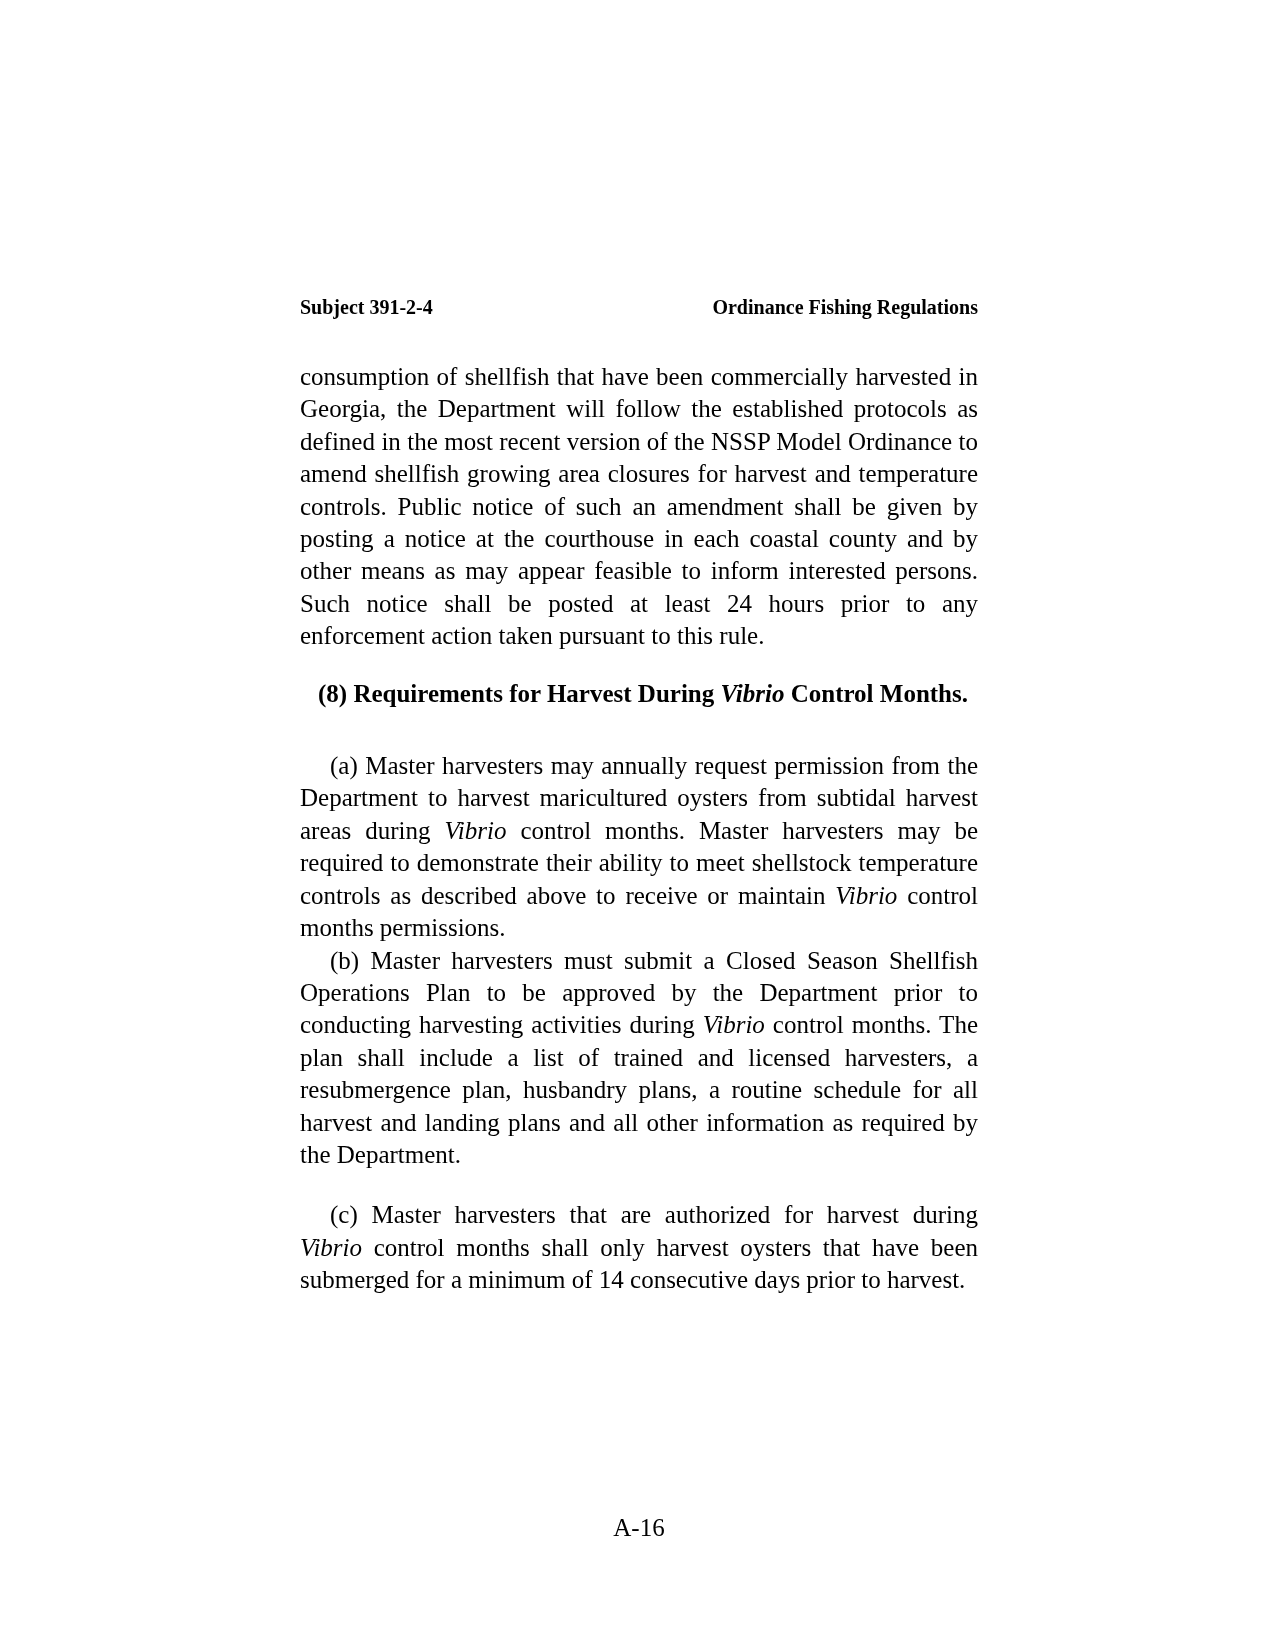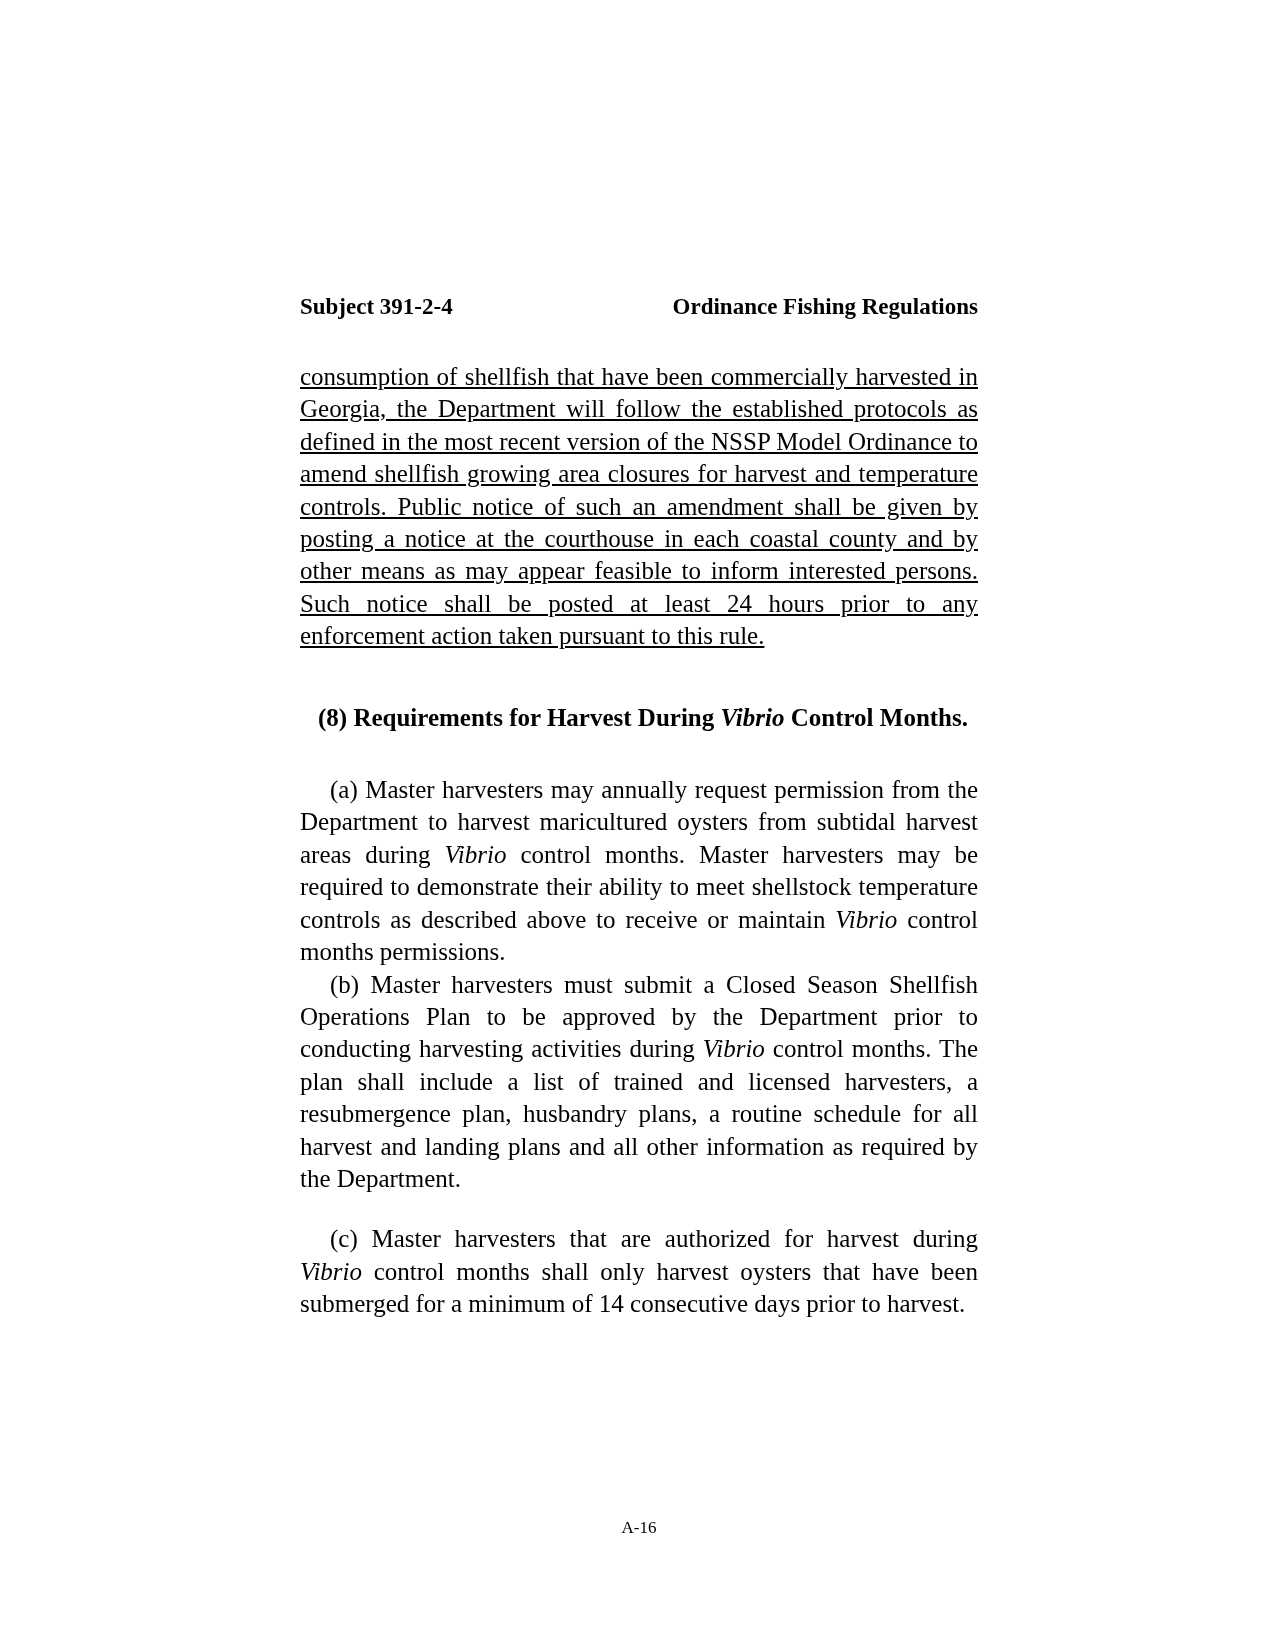--- a/index.html
+++ b/index.html
@@ -26,49 +26,49 @@
     position: absolute;
     left: 300px;
     top: 292px;
     width: 678px;
   }
   .header-row {
     display: flex;
     justify-content: space-between;
     align-items: center;
     font-weight: bold;
-    font-size: 23px;
+    font-size: 20px;
     line-height: 30px;
   }
   .para {
     margin: 0;
     font-size: 25px;
     line-height: 32.4px;
     text-align: justify;
     word-spacing: normal;
   }
-  .intro-para   { margin-top: 39px; text-decoration: underline; }
+  .intro-para   { margin-top: 39px; }
   .section-heading {
-    margin: 49px 0 0 0;
+    margin: 25px 0 0 0;
     font-size: 25px;
     line-height: 32.4px;
     font-weight: bold;
     text-indent: 18px;
     text-align: justify;
   }
   .para-a { margin-top: 40px; text-indent: 30px; }
   .para-b { text-indent: 30px; }
   .para-c { margin-top: 28px; text-indent: 30px; }
   .page-footer {
     position: absolute;
     left: 300px;
     top: 1512px;
     width: 678px;
     text-align: center;
-    font-size: 17px;
+    font-size: 25px;
     line-height: 32.4px;
   }
 </style>
 </head>
 <body>
 
 <div class="page">
 
   <div class="content">
 

